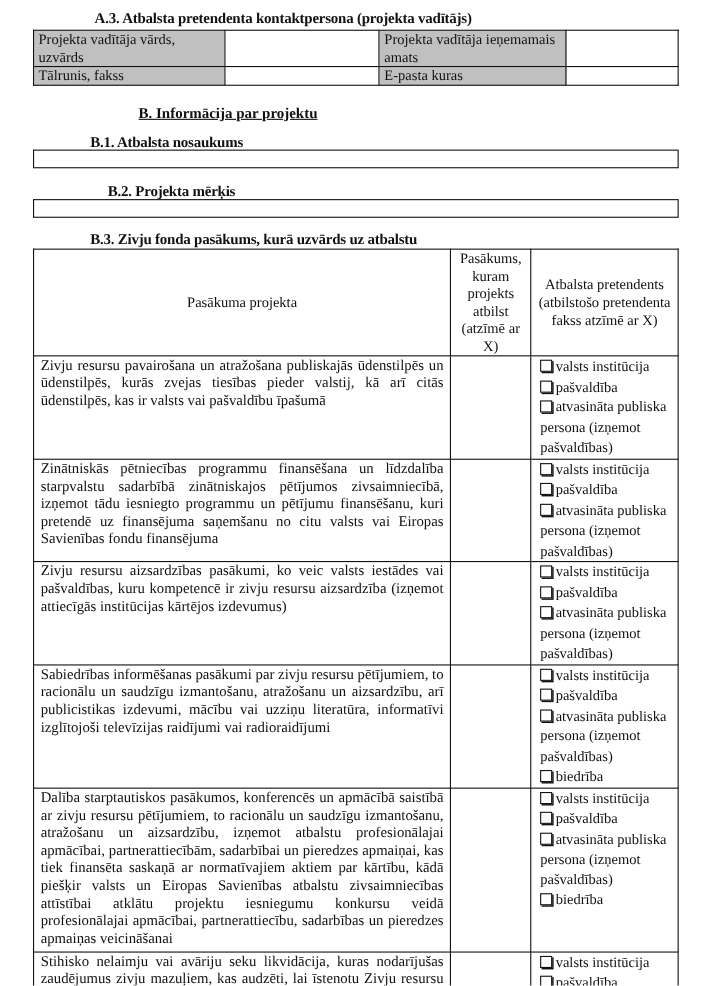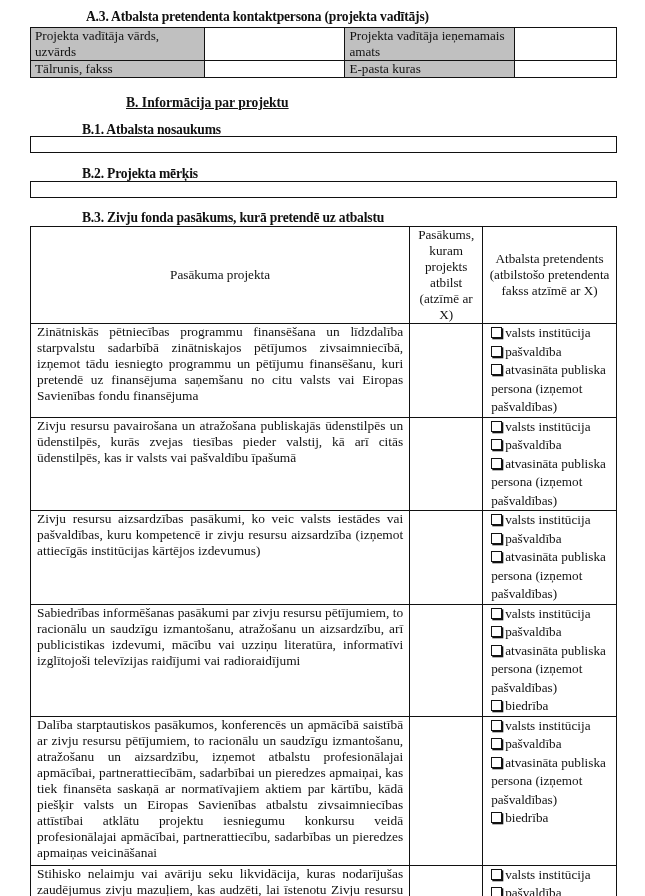--- a/index.html
+++ b/index.html
@@ -59,50 +59,50 @@
     <td></td>
   </tr>
 </tbody>
   </table>
 
 <div class="heading-u" style="left:82px; top:95px;margin-left:44px;">B. Informācija par projektu</div>
 
 <div class="heading-it" style="left:82px; top:122px;">B.1. Atbalsta nosaukums</div>
 <div class="blank-box" style="top:136px;"></div>
 
-<div class="heading-it" style="left:82px; top:166px;">B.2. Projekta mērķis</div>
+<div class="heading-it" style="left:98px; top:166px;">B.2. Projekta mērķis</div>
 <div class="blank-box" style="top:181px;"></div>
 
-<div class="heading-it" style="left:82px; top:210px;">B.3. Zivju fonda pasākums, kurā pretendē uz atbalstu</div>
+<div class="heading-it" style="left:82px; top:210px;">B.3. Zivju fonda pasākums, kurā uzvārds uz atbalstu</div>
 
 <table class="measures">
   <colgroup>
       <col style="width:380px">
       <col style="width:73px">
       <col style="width:134px">
     </colgroup>
   <thead>
     <tr>
       <td style="height:94px">Pasākuma projekta</td>
       <td style="padding:0 2px">Pasākums, kuram projekts atbilst (atzīmē ar X)</td>
       <td>Atbalsta pretendents (atbilstošo pretendenta fakss atzīmē ar X)</td>
     </tr>
   </thead>
   <tbody>
     <tr>
-      <td class="name" style="height:78px">Zinātniskās pētniecības programmu finansēšana un līdzdalība starpvalstu sadarbībā zinātniskajos pētījumos zivsaimniecībā, izņemot tādu iesniegto programmu un pētījumu finansēšanu, kuri pretendē uz finansējuma saņemšanu no citu valsts vai Eiropas Savienības fondu finansējuma</td>
+      <td class="name" style="height:78px">Zivju resursu pavairošana un atražošana publiskajās ūdenstilpēs un ūdenstilpēs, kurās zvejas tiesības pieder valstij, kā arī citās ūdenstilpēs, kas ir valsts vai pašvaldību īpašumā</td>
       <td></td>
       <td class="opts">
         <span class="opt"><span class="cb"></span><span>valsts institūcija</span></span>
         <span class="opt"><span class="cb"></span><span>pašvaldība</span></span>
         <span class="opt"><span class="cb"></span><span>atvasināta publiska persona (izņemot pašvaldības)</span></span>
       </td>
     </tr>
     <tr>
-      <td class="name" style="height:78px">Zivju resursu pavairošana un atražošana publiskajās ūdenstilpēs un ūdenstilpēs, kurās zvejas tiesības pieder valstij, kā arī citās ūdenstilpēs, kas ir valsts vai pašvaldību īpašumā</td>
+      <td class="name" style="height:78px">Zinātniskās pētniecības programmu finansēšana un līdzdalība starpvalstu sadarbībā zinātniskajos pētījumos zivsaimniecībā, izņemot tādu iesniegto programmu un pētījumu finansēšanu, kuri pretendē uz finansējuma saņemšanu no citu valsts vai Eiropas Savienības fondu finansējuma</td>
       <td></td>
       <td class="opts">
         <span class="opt"><span class="cb"></span><span>valsts institūcija</span></span>
         <span class="opt"><span class="cb"></span><span>pašvaldība</span></span>
         <span class="opt"><span class="cb"></span><span>atvasināta publiska persona (izņemot pašvaldības)</span></span>
       </td>
     </tr>
     <tr>
       <td class="name" style="height:78px">Zivju resursu aizsardzības pasākumi, ko veic valsts iestādes vai pašvaldības, kuru kompetencē ir zivju resursu aizsardzība (izņemot attiecīgās institūcijas kārtējos izdevumus)</td>
       <td></td>

